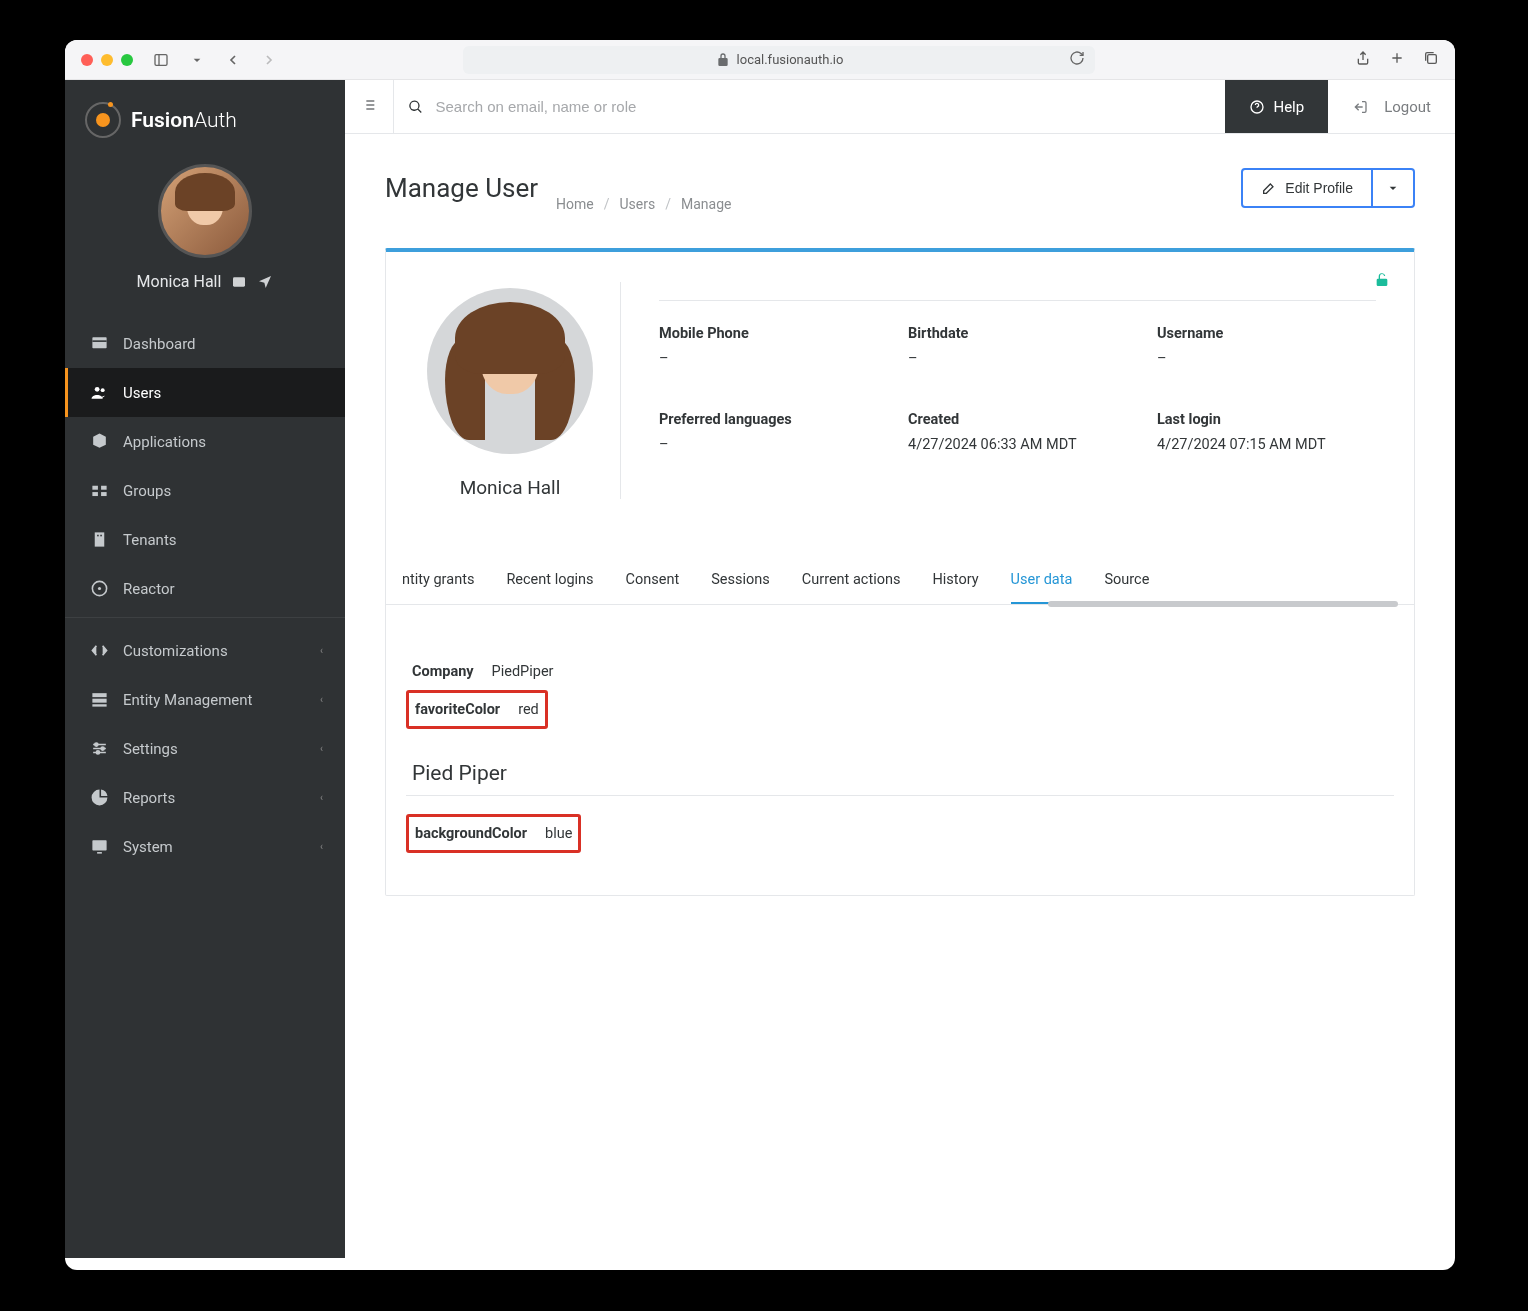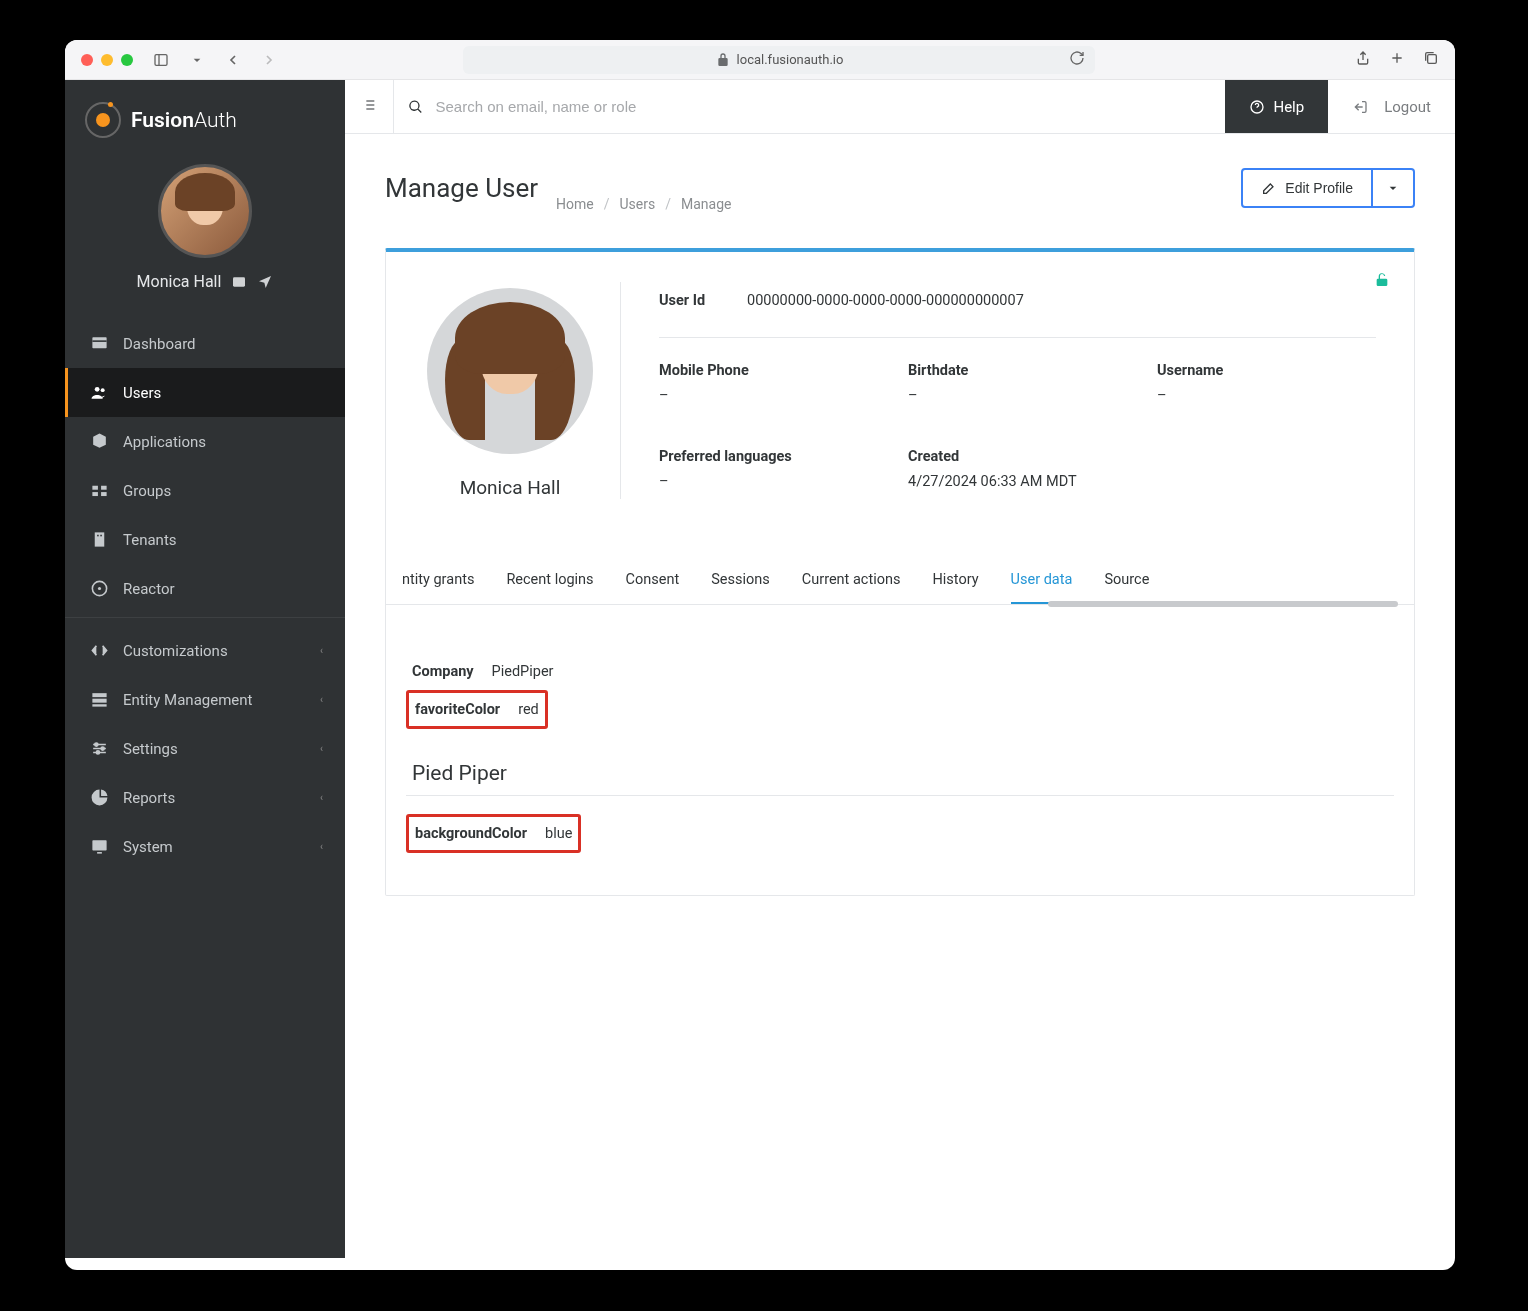--- a/index.html
+++ b/index.html
@@ -610,24 +610,20 @@
             </div>
             <div class="overview-left">
               <div class="big-avatar">
                 <div class="big-avatar-hair"></div>
                   <div class="big-avatar-hair r"></div>
                 <div class="big-avatar-face"></div>
               </div>
               <div class="user-name">Monica Hall</div>
             </div>
             <div class="overview-right">
-              <div class="info-row">
-                <div class="info-label">User Id</div>
-                <div class="info-value">00000000-0000-0000-0000-000000000007</div>
-              </div>
               <div class="divider"></div>
               <div class="info-grid">
                 <div class="info-cell">
                   <div class="label">Mobile Phone</div>
                   <div class="value">–</div>
                 </div>
                 <div class="info-cell">
                   <div class="label">Birthdate</div>
                   <div class="value">–</div>
                 </div>
@@ -636,20 +632,24 @@
                   <div class="value">–</div>
                 </div>
                 <div class="info-cell">
                   <div class="label">Preferred languages</div>
                   <div class="value">–</div>
                 </div>
                 <div class="info-cell">
                   <div class="label">Created</div>
                   <div class="value">4/27/2024 06:33 AM MDT</div>
                 </div>
+                <div class="info-cell">
+                  <div class="label">Last login</div>
+                  <div class="value">4/27/2024 07:15 AM MDT</div>
+                </div>
               </div>
             </div>
           </div>
 
           <div class="tabs">
             <div class="tab cut">ntity grants</div>
             <div class="tab">Recent logins</div>
             <div class="tab">Consent</div>
             <div class="tab">Sessions</div>
             <div class="tab">Current actions</div>

